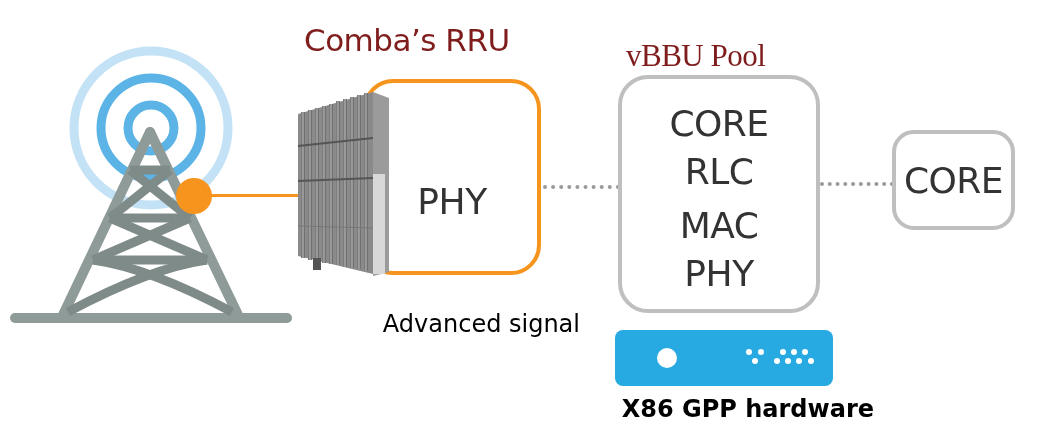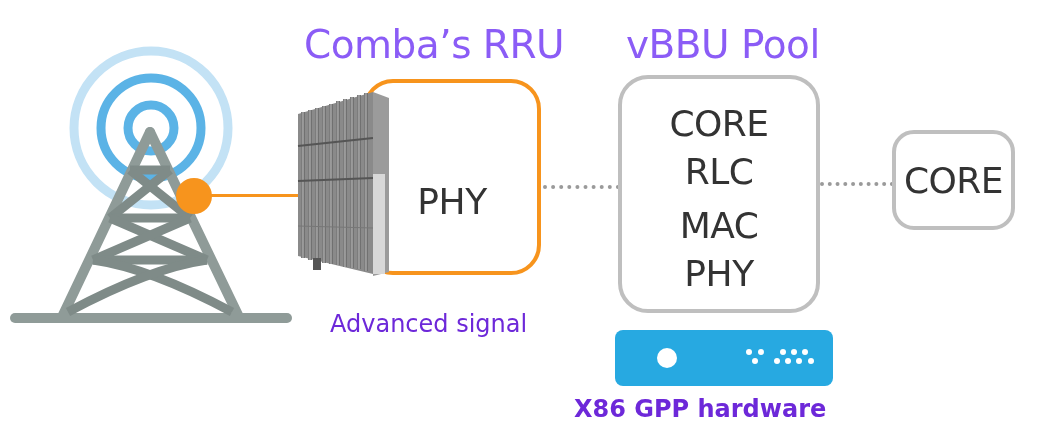--- a/index.html
+++ b/index.html
@@ -1,22 +1,22 @@
 <!DOCTYPE html>
 <html><head>
 <meta charset="utf-8">
 <style>
   html, body { margin:0; padding:0; background:#ffffff; }
   body { width:1049px; height:435px; position:relative; overflow:hidden;
          font-family:"DejaVu Sans", "Liberation Sans", sans-serif; color:#3a3a3a; }
   .abs { position:absolute; }
-  .title { font-size:39px; color:#8b5cf6; white-space:nowrap; letter-spacing:-0.5px; }
+  .title { font-size:31px; color:#7f1d1d; white-space:nowrap; letter-spacing:-0.5px; }
   .box { position:absolute; box-sizing:border-box; border-radius:30px; background:#fff; }
   .box-label { position:absolute; left:0; right:0; text-align:center; font-size:36px; color:#333; line-height:46px; letter-spacing:-0.5px; }
-  .caption { font-size:24px; color:#6d28d9; text-align:left; line-height:33px; }
+  .caption { font-size:24px; color:#000000; text-align:right; line-height:33px; }
   .dots { position:absolute; height:0; border-top:4px dotted #9a9a9a; }
   svg { position:absolute; }
 </style>
 </head>
 <body>
 
 <svg width="300" height="300" style="left:0;top:30px;" viewBox="0 0 300 300">
   <circle cx="151" cy="98" r="77" fill="none" stroke="#c3e2f5" stroke-width="9"></circle>
   <circle cx="151" cy="98" r="50" fill="none" stroke="#5bb3e6" stroke-width="9"></circle>
   <circle cx="151" cy="98" r="23" fill="none" stroke="#5bb3e6" stroke-width="9"></circle>
@@ -35,21 +35,21 @@
     <line x1="93" y1="230" x2="207" y2="230"></line>
     <path d="M93 230 Q150 238 232 282"></path>
     <path d="M207 230 Q150 238 68 282"></path>
   </g>
 </svg>
 
 <div class="abs" style="left:195px;top:194px;width:105px;height:3px;background:#f7941d;"></div>
 <div class="abs" style="left:176px;top:178px;width:36px;height:36px;border-radius:50%;background:#f7941d;"></div>
 
 <div class="abs title" style="left:304px;top:22px;">Comba’s RRU</div>
-<div class="abs title" style="left:626px;top:22px;">vBBU Pool</div>
+<div class="abs title" style="left:626px;top:38px;font-family:Liberation Serif, serif;">vBBU Pool</div>
 
 <div class="box" style="left:363px;top:79px;width:178px;height:196px;border:4px solid #f7941d;">
   <div class="box-label" style="top:96px;">PHY</div>
 </div>
 
 <svg width="110" height="200" style="left:293px;top:86px;" viewBox="0 0 110 200">
   <defs>
     <linearGradient id="fin" x1="0" x2="1">
       <stop offset="0" stop-color="#6d6d6d"></stop>
       <stop offset="0.5" stop-color="#a9a9a9"></stop>

